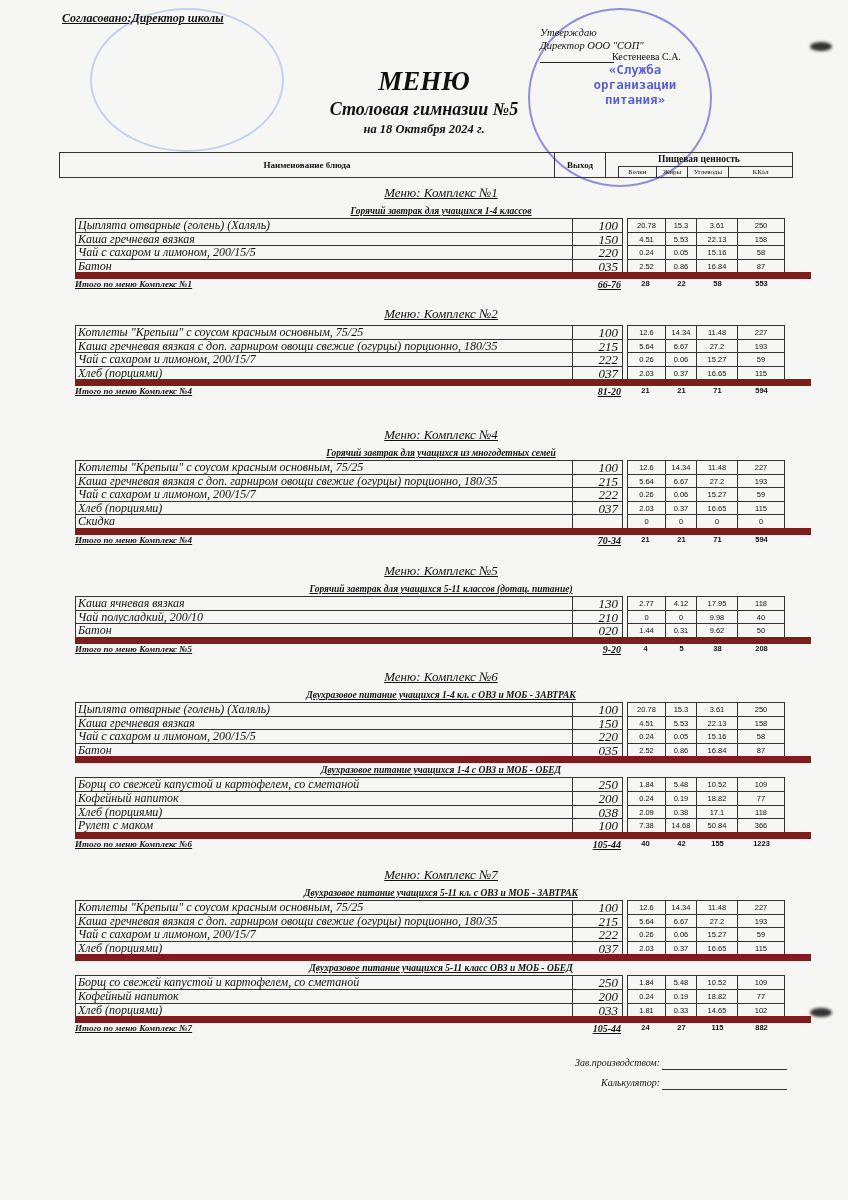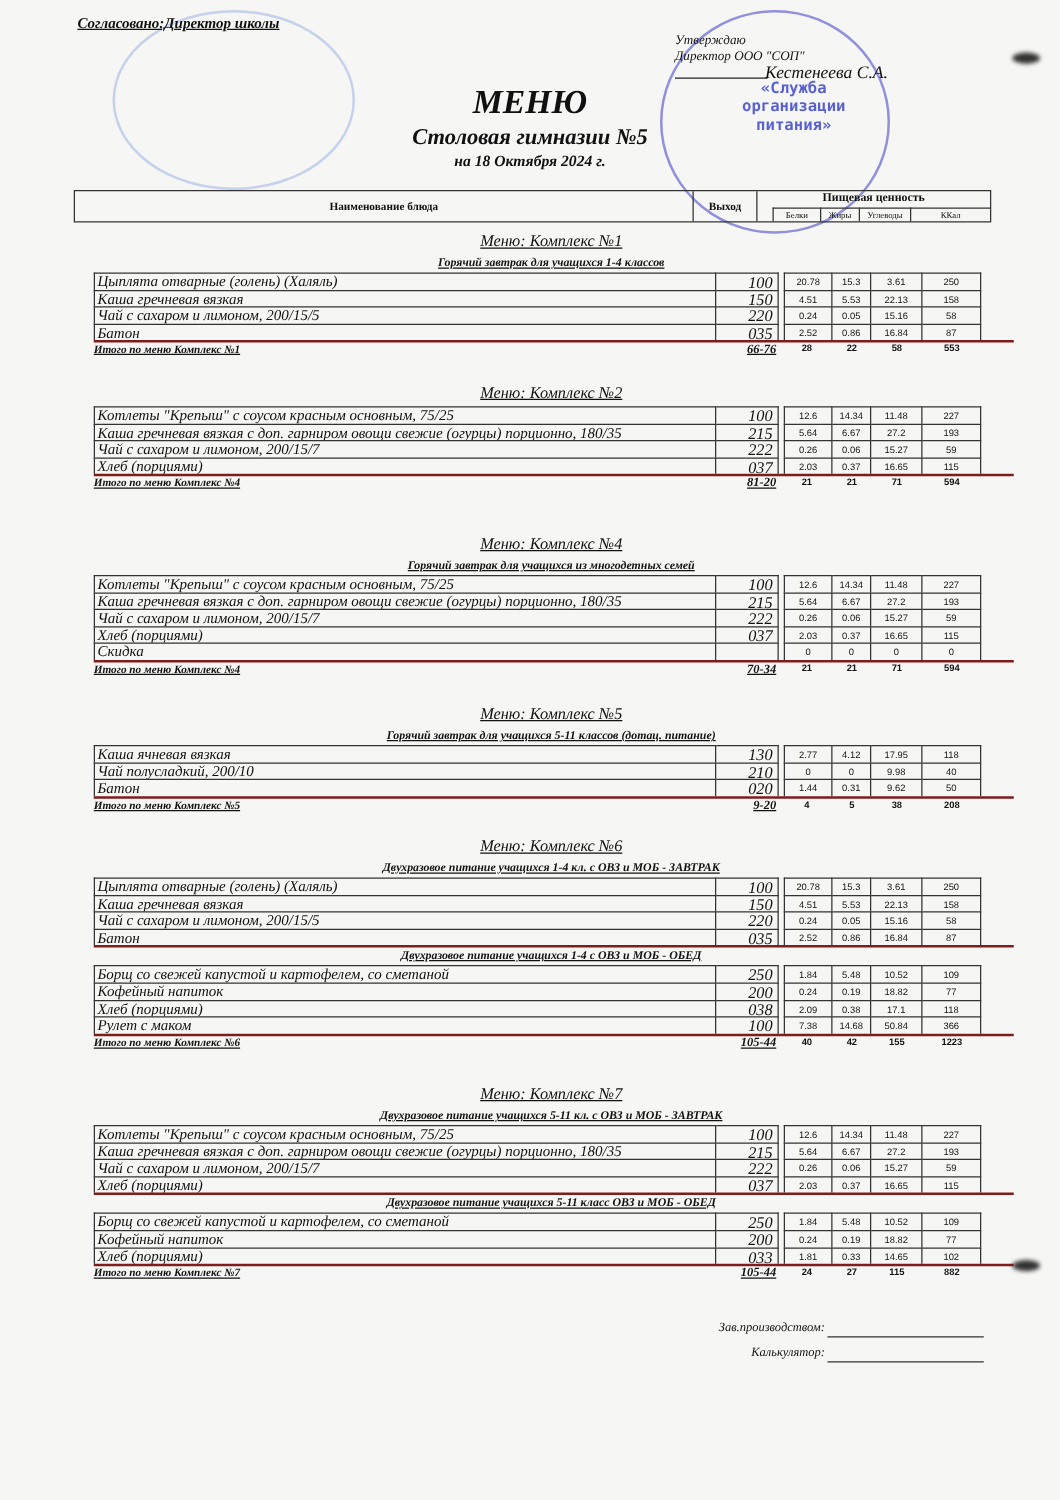--- a/index.html
+++ b/index.html
@@ -2,21 +2,21 @@
 <html><head>
 <meta charset="utf-8">
 <style>
   html, body { margin:0; padding:0; }
   body { width:848px; height:1200px; background:#f6f6f4; position:relative; overflow:hidden;
          font-family:"Liberation Serif", serif; color:#111; }
   .abs { position:absolute; }
   .approved-left { left:62px; top:11px; font-size:12px; font-style:italic; font-weight:bold; text-decoration:underline; }
   .approve-right { left:540px; top:26px; font-size:10.5px; font-style:italic; line-height:13px; }
   .approve-line { left:540px; top:62px; width:74px; border-top:1px solid #222; }
-  .approve-name { left:612px; top:51px; font-size:14px; font-style:italic; }
+  .approve-name { left:612px; top:51px; font-size:10px; }
   .title { left:0; width:848px; text-align:center; font-style:italic; font-weight:bold; }
   .t1 { top:66px; font-size:27px; }
   .t2 { top:99px; font-size:18px; }
   .t3 { top:122px; font-size:12.5px; }
   .stamp { border-radius:50%; border:2px solid rgba(70,90,200,.45); }
   .stamp-left { left:90px; top:8px; width:190px; height:140px; border-color:rgba(110,140,220,.35); }
   .stamp-right { left:528px; top:8px; width:180px; height:175px; border-color:rgba(60,60,200,.55); }
   .stamp-text { left:580px; top:62px; width:110px; text-align:center; color:rgba(50,60,200,.8); font-family:"DejaVu Sans Mono", monospace; font-weight:bold; font-size:12.5px; line-height:15px; }
   .header-table { left:59px; top:152px; width:732px; height:24px; border:1.5px solid #333; }
   .hcell { position:absolute; top:0; bottom:0; border-right:1px solid #333; font-size:9px; font-weight:bold; display:flex; align-items:center; justify-content:center; }
@@ -24,21 +24,21 @@
   .section { position:absolute; left:59px; width:732px;padding-left:16px; }
   .menu-title { text-align:center; font-size:13px; font-style:italic; text-decoration:underline; height:22px; line-height:22px; }
   .sub-title { text-align:center; font-size:9.5px; font-style:italic; font-weight:bold; text-decoration:underline; height:14px; line-height:14px; }
   .row { display:flex; height:13.6px; }
   .row .name { width:494px; border:1px solid #333; border-bottom:none; font-size:12px; font-style:italic; line-height:13px; padding-left:2px; white-space:nowrap; overflow:hidden; }
   .row .yield { width:45px; border:1px solid #333; border-bottom:none; border-left:none; font-size:13px; font-style:italic; text-align:right; padding-right:4px; line-height:13px; }
   .row .gap { width:4px; }
   .row .num { border:1px solid #333; border-bottom:none; border-left:none; font-family:"Liberation Sans", sans-serif; font-size:7.5px; text-align:center; line-height:13px; }
   .row .num.first { border-left:1px solid #333; }
   .w1 { width:37px; } .w2 { width:30px; } .w3 { width:40px; } .w4 { width:46px; }
-  .rows-block { border-bottom:2px solid #7f1d1d; width:736px; }
+  .rows-block { border-bottom:7px solid #7f1d1d; width:736px; }
   .total { display:flex; height:14px; font-size:9px; font-style:italic; font-weight:bold; }
   .total .tname { width:496px; text-decoration:underline; padding-left:0; }
   .total .tyield { width:50px; text-align:right; text-decoration:underline; font-size:10px; }
   .total .tnum { font-family:"Liberation Sans", sans-serif; font-style:normal; font-size:7.5px; text-align:center; }
   .sign { font-size:10px; font-style:italic; text-align:right; width:150px; }
   .sign-line { border-top:1px solid #333; width:125px; }
   .dot { background:#333; border-radius:50%; width:22px; height:9px; left:810px; filter:blur(1.5px); }
 </style>
 </head>
 <body>

